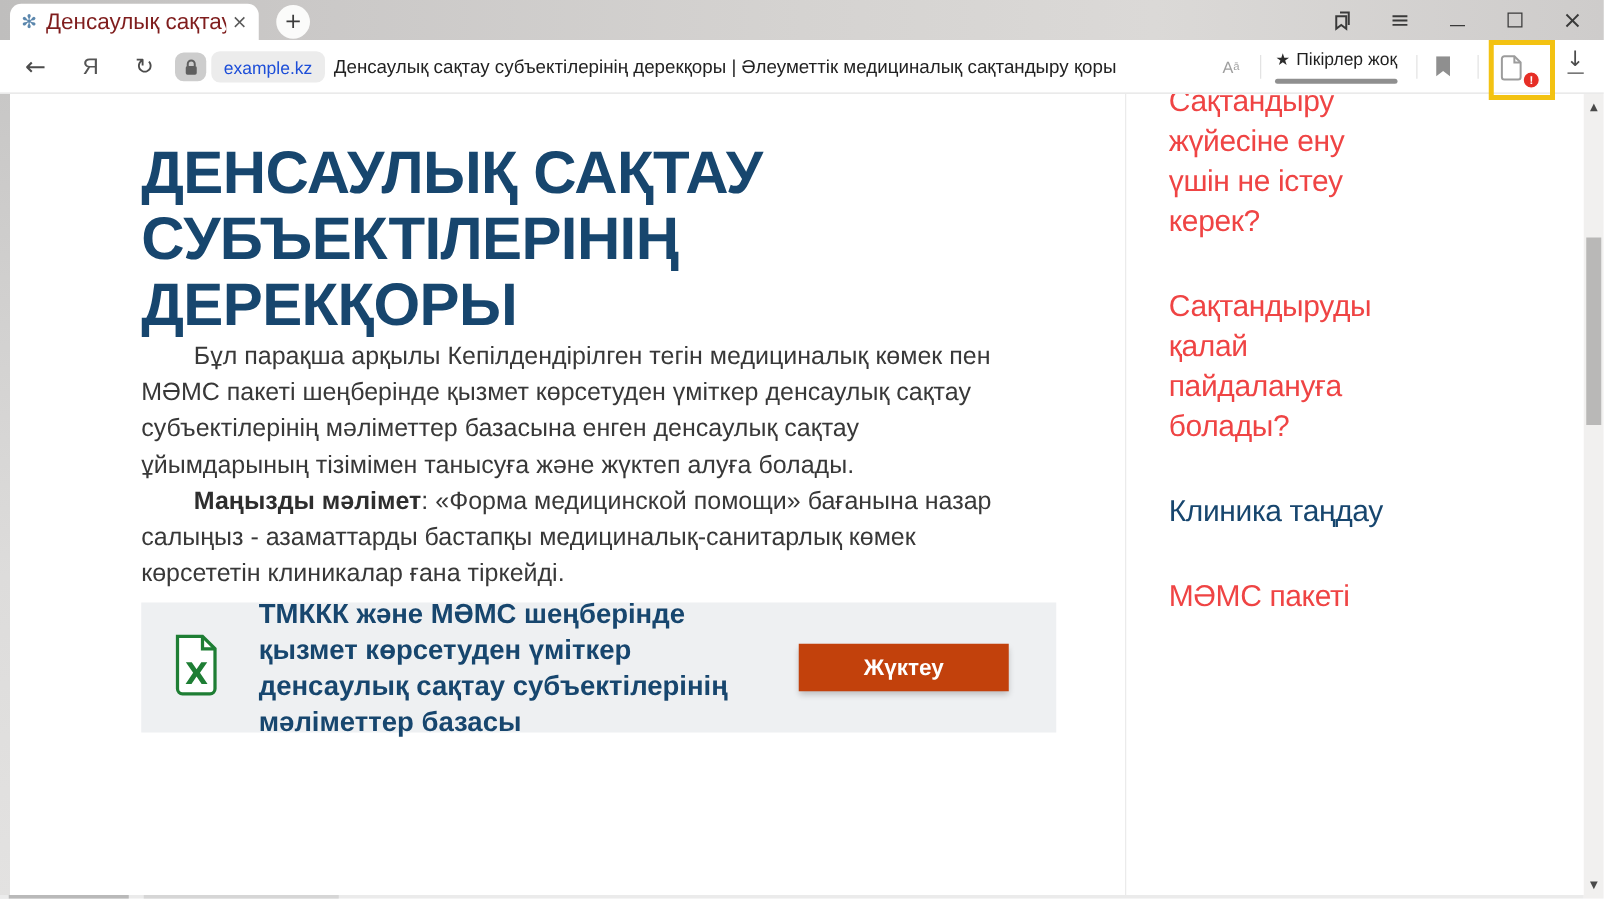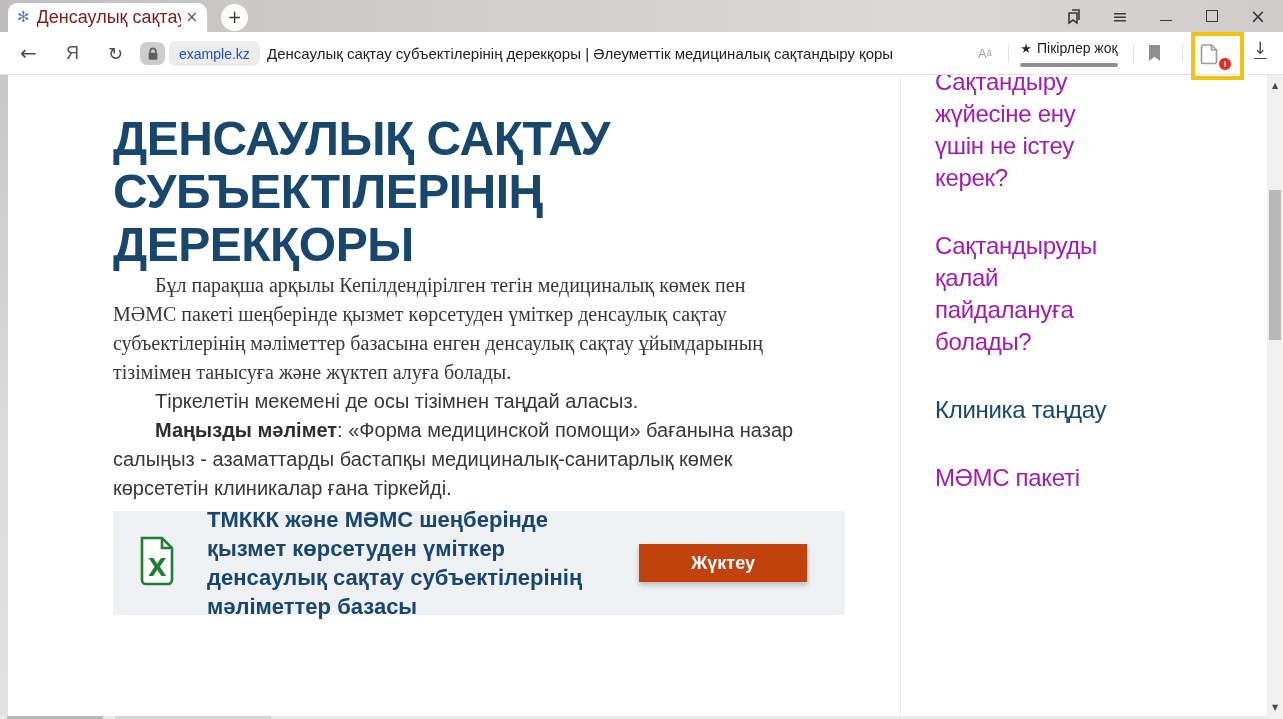--- a/index.html
+++ b/index.html
@@ -84,40 +84,40 @@
   .left-strip { position:absolute; left:0; top:0; bottom:0; width:8px;
     background:linear-gradient(#c8c7c6,#dddcdb 60%,#e3e2e1); }
   .col-divider { position:absolute; left:900px; top:0; bottom:3px; width:1px; background:#ebebeb; }
 
   .main { position:absolute; left:113px; top:37px; width:735px; }
   .main h1 {
     margin:0; width:700px; font-size:48px; line-height:53px; font-weight:bold;
     color:#17466e; letter-spacing:-0.5px;
   }
   .main p { margin:0; width:700px; font-size:20px; line-height:29px; color:#383838; text-indent:42px; }
-  .p1 { margin-top:67px;font-family:Liberation Serif, serif; }
+  .p1 { margin-top:67px; }
   .p2 { margin-top:8px; }
   .p3 { margin-top:42px; }
   .p3 b { color:#2e2e2e; }
 
   .dl-box {
     margin-top:8px; width:732px; height:104px; background:#eef0f2;
     display:flex; align-items:center; padding:0 20px;
   }
   .xl-icon { margin-left:2px; margin-right:30px; flex:none; }
   .dl-label { width:400px; font-size:22px; line-height:29px; font-weight:bold; color:#17466e; }
   .dl-btn {
     margin-left:auto; margin-right:18px; width:168px; height:38px; background:#c2410c;
     color:#fff; font-size:18px; font-weight:bold; display:flex; align-items:center; justify-content:center;
     box-shadow:0 3px 5px rgba(0,0,0,0.22); cursor:pointer;
   }
 
   .sidebar { position:absolute; left:935px; top:-9px; width:182px; }
   .side-item {
-    font-size:24px; line-height:32px; letter-spacing:-0.3px; color:#a21caf;
+    font-size:24px; line-height:32px; letter-spacing:-0.3px; color:#ef4444;
     margin-bottom:36px; cursor:pointer;
   }
   .side-item.active { color:#17466e; }
 
   
   .vscroll { position:absolute; right:0; top:0; bottom:0; width:16px; background:#f1f0ef; }
   .vscroll .arr { position:absolute; left:0; width:16px; text-align:center; font-size:8px; color:#4a4a4a; }
   .arr-up { top:6px; }
   .arr-down { bottom:7px; }
   .vthumb { position:absolute; left:2px; width:12px; top:115px; height:150px; background:#b9b8b7; }
@@ -206,21 +206,20 @@
 
 <div class="annotation"></div>
 
 <div class="content">
   <div class="left-strip"></div>
   <div class="col-divider"></div>
 
   <div class="main">
     <h1>ДЕНСАУЛЫҚ САҚТАУ СУБЪЕКТІЛЕРІНІҢ ДЕРЕКҚОРЫ</h1>
     <p class="p1">Бұл парақша арқылы Кепілдендірілген тегін медициналық көмек пен МӘМС пакеті шеңберінде қызмет көрсетуден үміткер денсаулық сақтау субъектілерінің мәліметтер базасына енген денсаулық сақтау ұйымдарының тізімімен танысуға және жүктеп алуға болады.</p>
-    <p class="p2">Тіркелетін мекемені де осы тізімнен таңдай аласыз.</p>
     <p class="p3"><b>Маңызды мәлімет</b><span>: «Форма медицинской помощи» бағанына назар салыңыз - азаматтарды бастапқы медициналық-санитарлық көмек көрсететін клиникалар ғана тіркейді.</span></p>
 
     <div class="dl-box">
       <span class="xl-icon">
         <svg width="42" height="50" viewBox="0 0 42 50">
           <path d="M7 2 H27 L37 12 V44 a4 4 0 0 1 -4 4 H11 a4 4 0 0 1 -4 -4 Z" fill="#fff" stroke="#1e7e34" stroke-width="2.6"></path>
           <path d="M27 2 V12 H37" fill="none" stroke="#1e7e34" stroke-width="2.6"></path>
           <text x="13" y="40" font-size="24" font-weight="bold" fill="#1e7e34" font-family="DejaVu Sans, sans-serif">X</text>
         </svg>
       </span>

